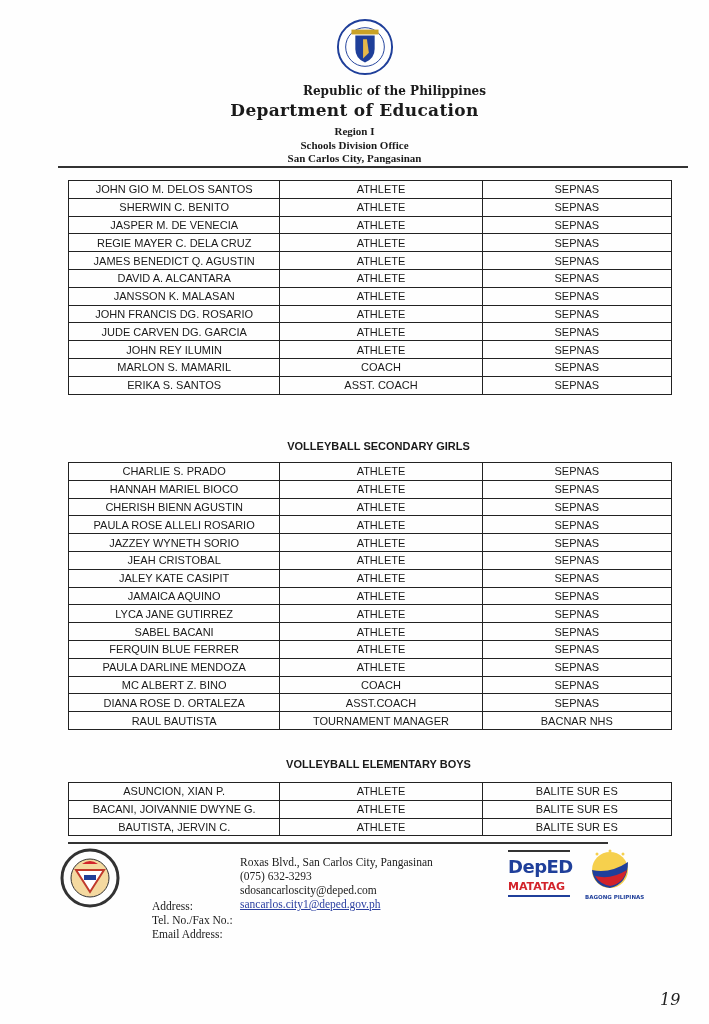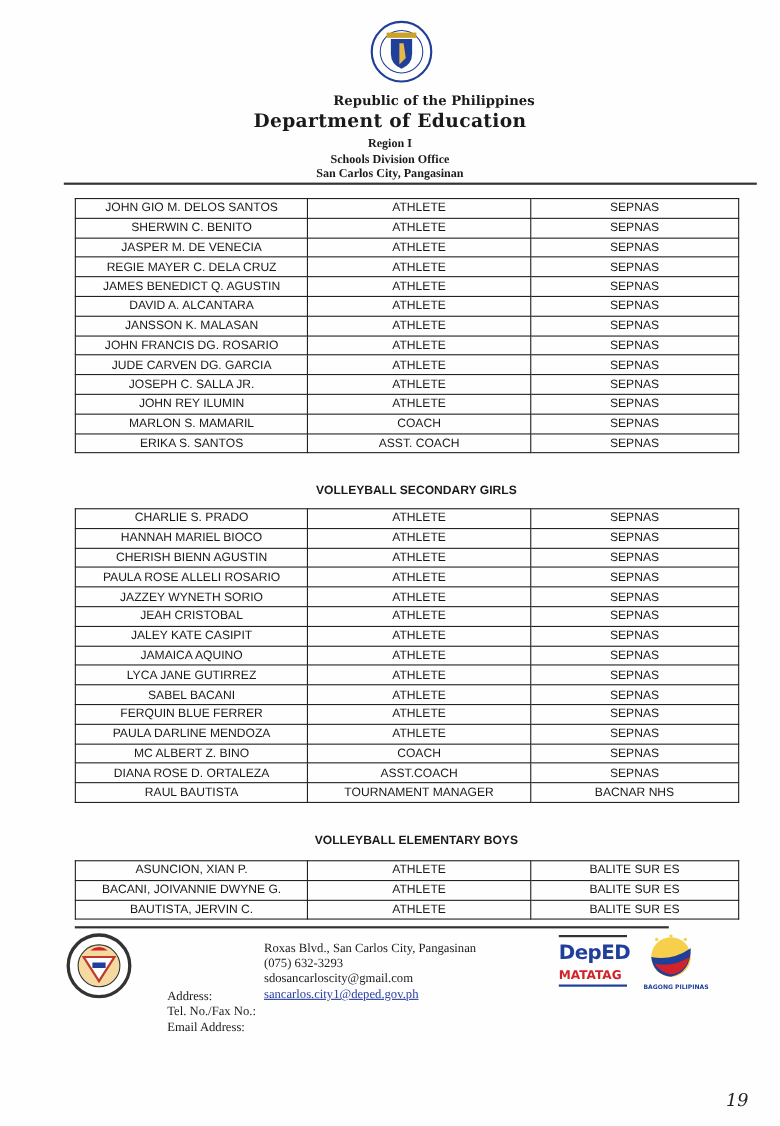--- a/index.html
+++ b/index.html
@@ -86,25 +86,20 @@
         <td class="c1">JOHN FRANCIS DG. ROSARIO</td>
         <td class="c2">ATHLETE</td>
         <td class="c3">SEPNAS</td>
       </tr>
       <tr>
         <td class="c1">JUDE CARVEN DG. GARCIA</td>
         <td class="c2">ATHLETE</td>
         <td class="c3">SEPNAS</td>
       </tr>
       <tr>
-        <td class="c1">JOSEPH C. SALLA JR.</td>
-        <td class="c2">ATHLETE</td>
-        <td class="c3">SEPNAS</td>
-      </tr>
-      <tr>
         <td class="c1">JOHN REY ILUMIN</td>
         <td class="c2">ATHLETE</td>
         <td class="c3">SEPNAS</td>
       </tr>
       <tr>
         <td class="c1">MARLON S. MAMARIL</td>
         <td class="c2">COACH</td>
         <td class="c3">SEPNAS</td>
       </tr>
       <tr>
@@ -227,21 +222,21 @@
   <path d="M22 16 q8 -6 16 0 z" fill="#d2232a"></path>
 </svg>
 <div class="flabels">
   <div>Address:</div>
   <div>Tel. No./Fax No.:</div>
   <div>Email Address:</div>
 </div>
 <div class="fvals">
   <div>Roxas Blvd., San Carlos City, Pangasinan</div>
   <div>(075) 632-3293</div>
-  <div>sdosancarloscity@gmail.com</div>
+  <div>sdosancarloscity@deped.com</div>
   <div class="link">sancarlos.city1@deped.gov.ph</div>
 </div>
 
 <div class="deped">
   <div style="border-top:2px solid #333; width:62px; margin-bottom:4px;"></div>
   <div style="font-family:'DejaVu Sans',sans-serif; font-weight:bold; font-size:18px; color:#1f3f9a; letter-spacing:-0.5px;">DepED</div>
   <div style="font-family:'DejaVu Sans',sans-serif; font-weight:bold; font-size:11px; color:#d2232a; margin-top:3px;">MATATAG</div>
   <div style="height:2px; width:62px; background:#1f3f9a; margin-top:2px;"></div>
 </div>
 <div class="bagong">

